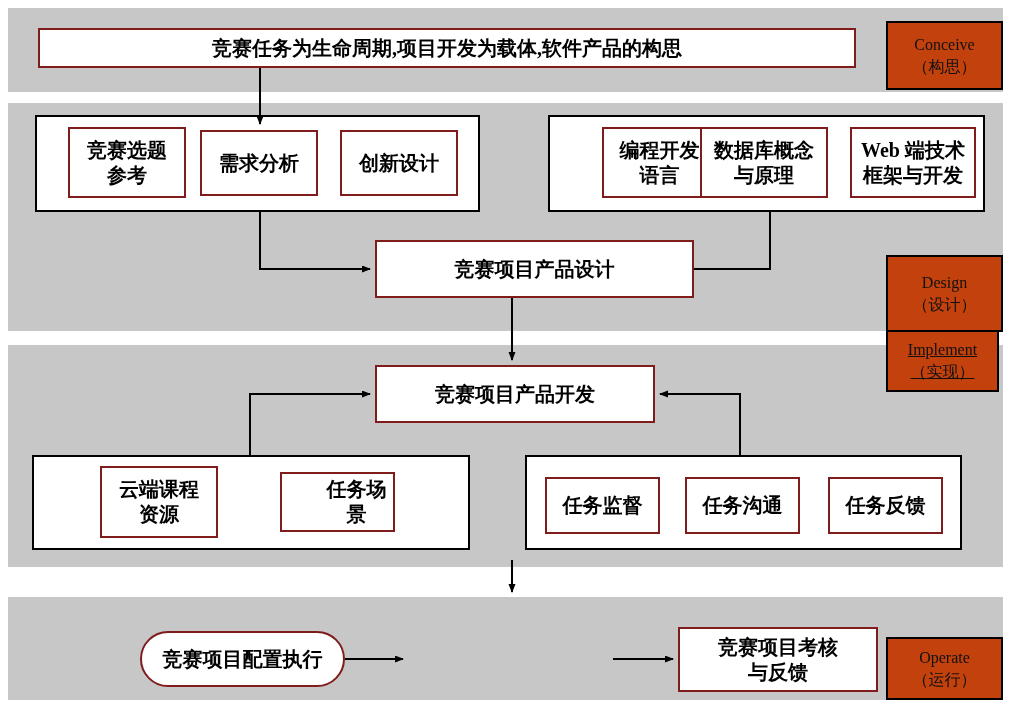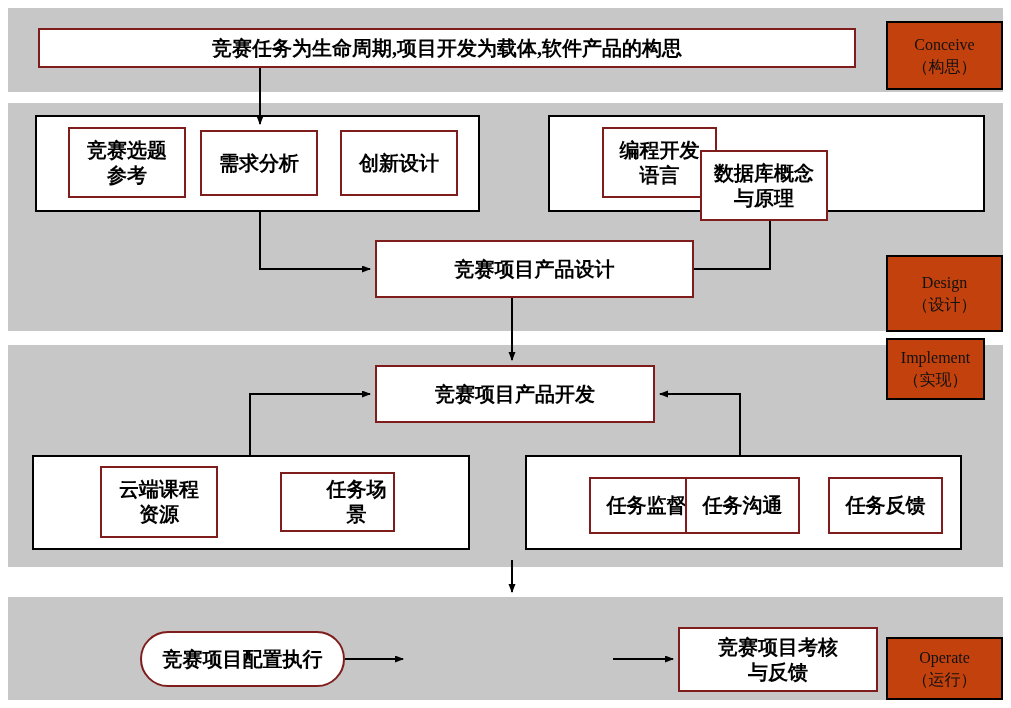--- a/index.html
+++ b/index.html
@@ -81,33 +81,33 @@
   .box-conceive-main { left: 38px;  top: 28px;  width: 818px; height: 40px; }
   .label-conceive    { left: 886px; top: 21px;  width: 117px; height: 69px; }
 
   
   .g-design-left     { left: 35px;  top: 115px; width: 445px; height: 97px; }
   .box-topic         { left: 68px;  top: 127px; width: 118px; height: 71px; }
   .box-req           { left: 200px; top: 130px; width: 118px; height: 66px; }
   .box-innov         { left: 340px; top: 130px; width: 118px; height: 66px; }
   .g-design-right    { left: 548px; top: 115px; width: 437px; height: 97px; }
   .box-prog          { left: 565px; top: 127px; width: 115px; height: 71px; margin-left: 37px; }
-  .box-db            { left: 700px; top: 127px; width: 128px; height: 71px; margin-top: 23px; }
+  .box-db            { left: 700px; top: 127px; width: 128px; height: 71px; }
   .box-web           { left: 850px; top: 127px; width: 126px; height: 71px; }
   .box-design-center { left: 375px; top: 240px; width: 319px; height: 58px; }
   .label-design      { left: 886px; top: 255px; width: 117px; height: 77px; }
 
   
   .box-impl-center   { left: 375px; top: 365px; width: 280px; height: 58px; }
-  .label-implement   { left: 886px; top: 338px; width: 99px; height: 62px; }
+  .label-implement   { left: 886px; top: 330px; width: 113px; height: 62px; text-decoration: underline; }
   .g-impl-left       { left: 32px;  top: 455px; width: 438px; height: 95px; }
   .box-cloud         { left: 100px; top: 466px; width: 118px; height: 72px; }
   .box-scene         { left: 280px; top: 472px; width: 115px; height: 60px; padding-left: 40px; }
   .g-impl-right      { left: 525px; top: 455px; width: 437px; height: 95px; }
-  .box-supervise     { left: 545px; top: 477px; width: 115px; height: 57px; margin-left: 44px; }
+  .box-supervise     { left: 545px; top: 477px; width: 115px; height: 57px; }
   .box-comm          { left: 685px; top: 477px; width: 115px; height: 57px; }
   .box-fb            { left: 828px; top: 477px; width: 115px; height: 57px; }
 
   
   .box-op1           { left: 140px; top: 631px; width: 205px; height: 56px; border-radius: 28px; }
   .box-op2           { left: 408px; top: 631px; width: 205px; height: 56px; }
   .box-op3           { left: 678px; top: 627px; width: 200px; height: 65px; }
   .label-operate     { left: 886px; top: 637px; width: 117px; height: 63px; }
 </style>
 </head>
@@ -147,20 +147,22 @@
   <div class="box box-topic">竞赛选题
 参考</div>
   <div class="box box-req">需求分析</div>
   <div class="box box-innov">创新设计</div>
 
   <div class="group g-design-right"></div>
   <div class="box box-prog">编程开发
 语言</div>
   <div class="box box-db">数据库概念
 与原理</div>
+  <div class="box box-web">Web 端技术
+框架与开发</div>
 
   <div class="box box-design-center">竞赛项目产品设计</div>
   <div class="label label-design">
     <div>Design</div>
     <div>（设计）</div>
   </div>
 
   <div class="box box-impl-center">竞赛项目产品开发</div>
   <div class="label label-implement">
     <div>Implement</div>

